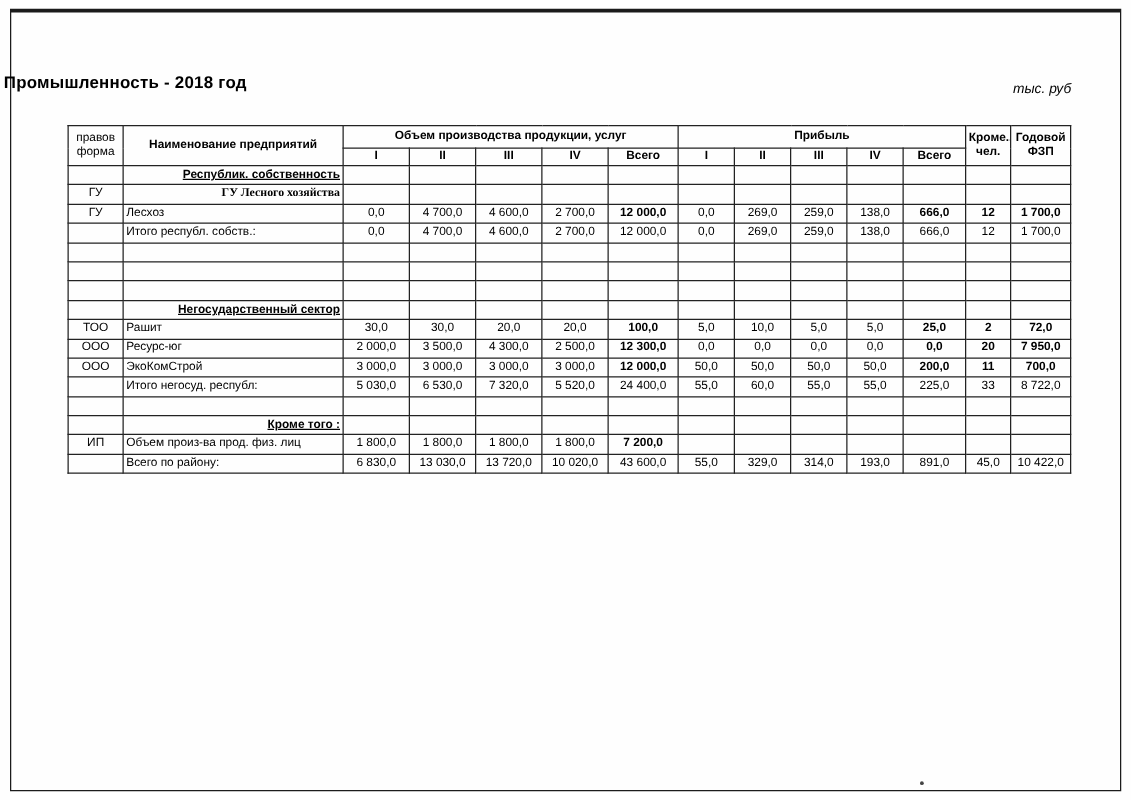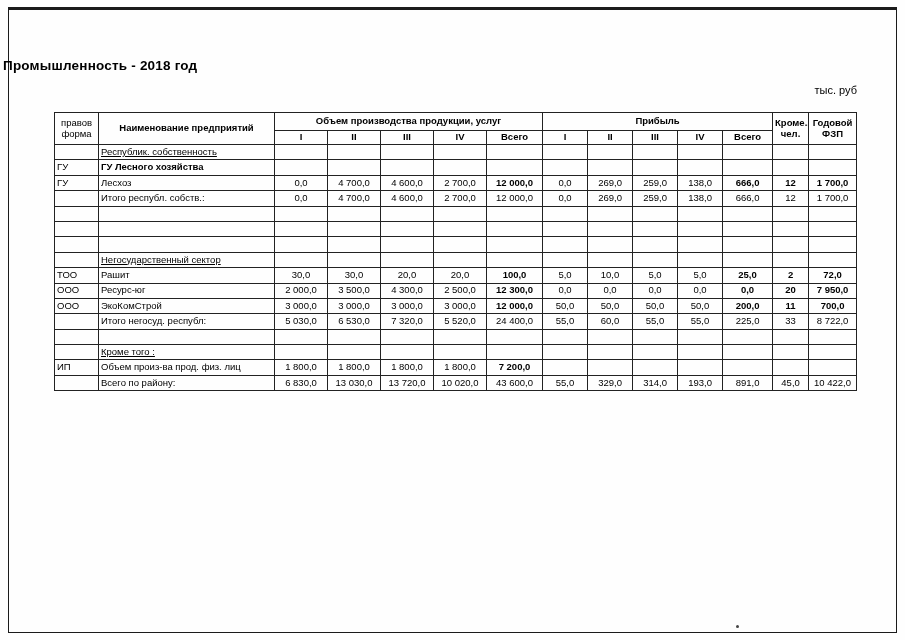--- a/index.html
+++ b/index.html
@@ -26,51 +26,51 @@
     position: absolute;
     top: 55px; left: 0; width: 100%;
     margin: 3px;
     text-align: left;
     font-size: 13.5px;
     font-weight: bold;
     letter-spacing: 0.2px;
   }
   .units-note {
     position: absolute;
-    top: 84px; right: 48px;
+    top: 65px; right: 48px;
     font-size: 11px;
+    font-style: italic;
   }
   .industry-table {
     position: absolute;
     left: 54px; top: 100px;
     width: 802px;
     border-collapse: collapse;
     table-layout: fixed;
-    margin-top: 12px;
   }
   .industry-table th, .industry-table td {
     border: 1px solid #222;
     font-size: 9.5px;
     line-height: 1.1;
     padding: 0 2px;
     overflow: hidden;
     white-space: nowrap;
     vertical-align: middle;
   }
   .industry-table thead th { text-align: center; }
   .h-bold { font-weight: bold; }
   .h-small { font-weight: normal; font-size: 9px; }
   thead tr:first-child th { height: 17px; }
   .quarter-row th { height: 13px; font-weight: bold; }
   tbody td { height: 14.4px; }
-  .c-form { }
+  .c-form { text-align: center; }
   .c-name { text-align: left; padding-left: 3px; }
   .c-num  { text-align: center; }
-  .r-section .c-name { text-align: left; font-weight: normal; text-decoration: underline; }
-  .r-subsection .c-name { text-align: left; font-weight: bold; }
+  .r-section .c-name { text-align: right; font-weight: bold; text-decoration: underline; }
+  .r-subsection .c-name { text-align: right; font-weight: bold; font-family: Liberation Serif, serif; }
   .r-total td { font-weight: normal; }
   .c-bold { font-weight: bold; }
   .speck {
     position: absolute;
     left: 736px; top: 625px;
     width: 3px; height: 3px;
     border-radius: 50%;
     background: #444;
   }
 </style>

